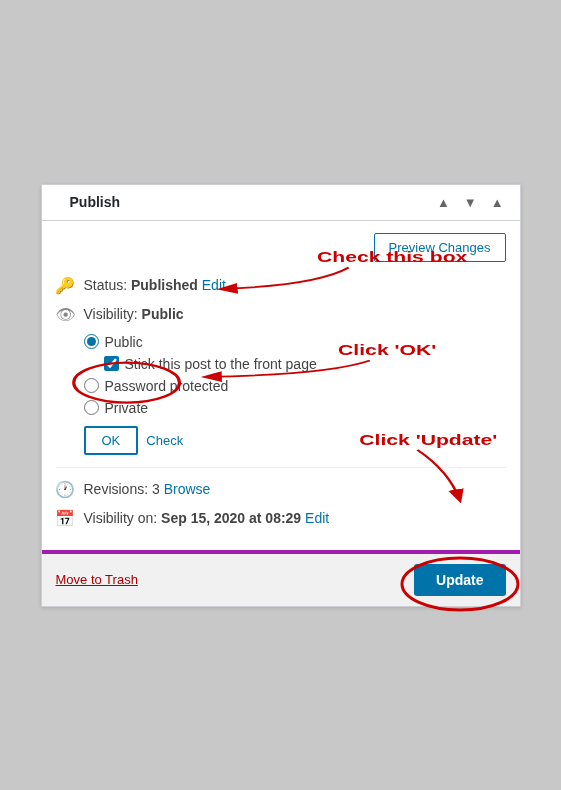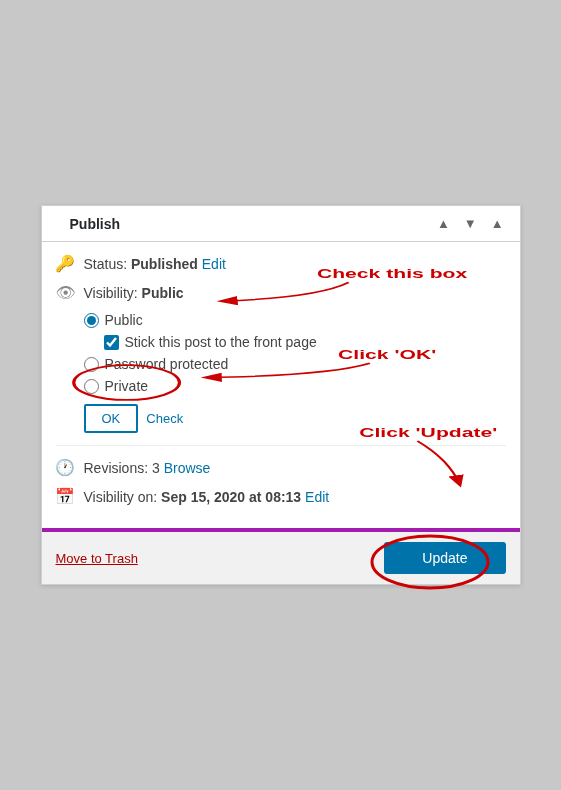--- a/index.html
+++ b/index.html
@@ -152,23 +152,23 @@
     .trash-link {
       color: #a00;
       text-decoration: underline;
       font-size: 13px;
       cursor: pointer;
     }
     .update-btn {
       background: #0073aa;
       color: #fff;
       border: none;
-      padding: 8px 38px;
+      padding: 8px 22px;
       font-size: 14px;
-      font-weight: 400;
+      font-weight: 700;
       border-radius: 3px;
       cursor: pointer;
     }
     
     .annotations {
       position: absolute;
       top: 0; left: 0;
       width: 100%;
       height: 100%;
       pointer-events: none;
@@ -183,20 +183,23 @@
     <span class="widget-title">Publish</span>
     <div class="widget-header-icons">
       <span>▲</span>
       <span>▼</span>
       <span>▲</span>
     </div>
   </div>
 
   <div class="widget-body">
 
+    <div class="preview-btn-row">
+      <button class="preview-btn">Preview Changes</button>
+    </div>
 
     <div class="meta-row">
       <span class="meta-icon">🔑</span>
       <span class="meta-text">
         <span>Status:</span>
         <span class="bold">Published</span>
         <a class="meta-link">Edit</a>
       </span>
     </div>
 
@@ -240,21 +243,21 @@
         <span>Revisions:</span>
         <span> 3 </span>
         <a class="meta-link">Browse</a>
       </span>
     </div>
 
     <div class="meta-row">
       <span class="meta-icon">📅</span>
       <span class="meta-text">
         <span>Visibility on:</span>
-        <span class="bold"> Sep 15, 2020 at 08:13 </span>
+        <span class="bold"> Sep 15, 2020 at 08:29 </span>
         <a class="meta-link">Edit</a>
       </span>
     </div>
 
     <svg class="annotations" xmlns="http://www.w3.org/2000/svg" width="100%" height="100%" viewBox="0 0 452 460" preserveAspectRatio="none" style="position:absolute;top:0;left:0;pointer-events:none;">
 
       <defs>
         <marker id="arrowred" markerWidth="8" markerHeight="8" refX="6" refY="3" orient="auto">
           <path d="M0,0 L0,6 L8,3 z" fill="#cc0000"></path>
         </marker>

